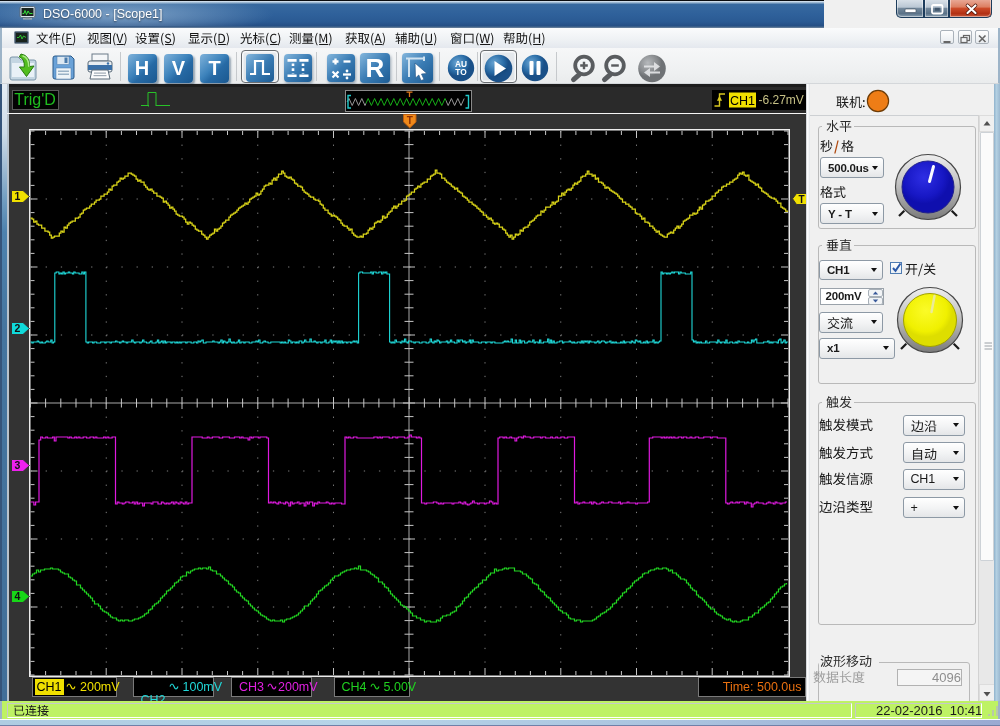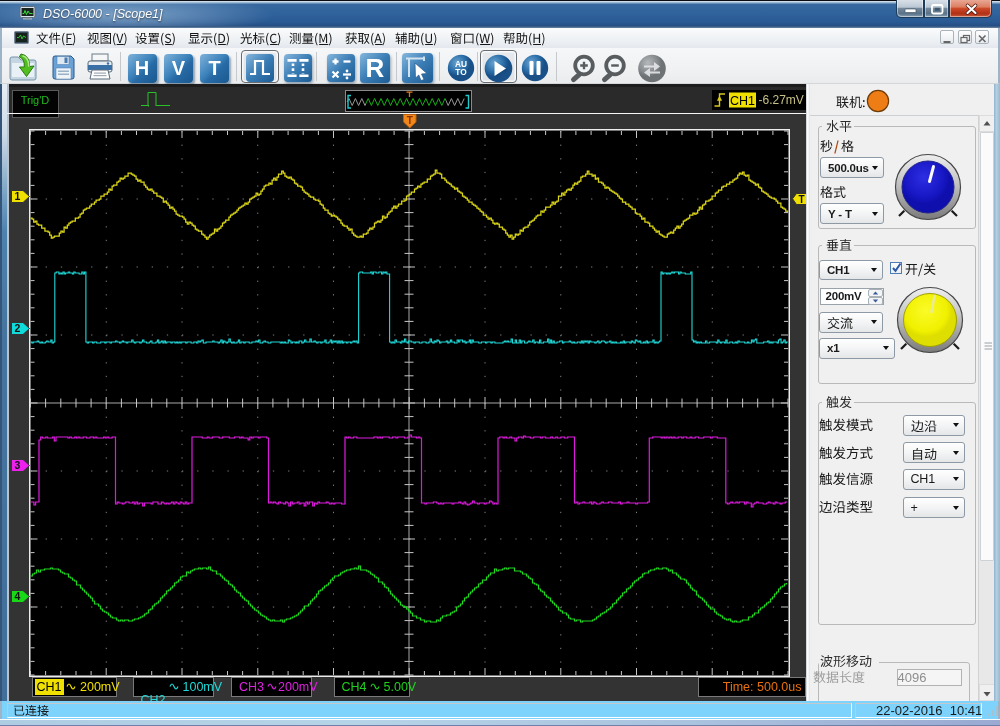--- a/index.html
+++ b/index.html
@@ -1,21 +1,21 @@
 <!DOCTYPE html>
 <html><head><meta charset="utf-8"><style>
 *{margin:0;padding:0;box-sizing:border-box}
 html,body{width:1000px;height:726px;overflow:hidden;font-family:"Liberation Sans",sans-serif}
 .ab{position:absolute}
 svg.ab{overflow:visible}
 svg text{font-family:"Liberation Sans",sans-serif}
 body{position:relative;background:#f0f0f0}
 
-#title{position:absolute;left:0;top:0;width:1000px;height:28px;
- background:linear-gradient(#0a0c0e 0%,#0b0d10 2.5%,#d9e5f0 4.5%,#a9c2d9 8%,#37699f 16%,#2f619b 50%,#2a5a93 78%,#254f85 92%,#4a6a8e 97%,#7d92a8 100%);font-style:italic;}
+#title{position:absolute;left:0;top:0;width:824px;height:28px;
+ background:linear-gradient(#0a0c0e 0%,#0b0d10 2.5%,#d9e5f0 4.5%,#a9c2d9 8%,#37699f 16%,#2f619b 50%,#2a5a93 78%,#254f85 92%,#4a6a8e 97%,#7d92a8 100%);}
 #titleglow{position:absolute;left:0;top:2px;width:440px;height:24px;
  background:radial-gradient(ellipse 220px 30px at 120px 13px,rgba(190,215,235,.55),rgba(190,215,235,0) 70%);}
 #title .txt{position:absolute;left:43px;top:7px;font-size:12.5px;color:#fff;text-shadow:0 1px 2px rgba(0,0,0,.6)}
 
 #wbtns{position:absolute;left:896px;top:0;width:97px;height:19px}
 .wb{position:absolute;top:0;height:18px;border:1px solid #1c3c5c;border-top:none;background:linear-gradient(#d8e0e8 0%,#bac7d4 42%,#74899c 50%,#5a7288 80%,#8ba1b2 100%)}
 .wb.first{border-radius:0 0 0 5px}
 .wb.last{border-radius:0 0 5px 0;background:linear-gradient(#e8a794 0%,#dd8063 40%,#cc4a28 50%,#b23014 80%,#c65a3e 100%)}
 .wb .in{position:absolute;inset:0;border:1px solid rgba(255,255,255,.45);border-top:none;border-radius:inherit}
 
@@ -26,41 +26,41 @@
 #toolbar{position:absolute;left:0;top:48px;width:1000px;height:36px;
  background:linear-gradient(#f6f7f8,#eef0f1 70%,#e9ebec);border-left:2px solid #9db4c8;border-right:2px solid #9db4c8;border-bottom:1px solid #d4d7da}
 .tsep{position:absolute;top:52px;width:1px;height:29px;background:#c6c9cc}
 .tbtn{position:absolute;top:54px;width:28px;height:28px;border-radius:4px}
 .bluesq{background:linear-gradient(135deg,#7fb2da 0%,#3c82bb 45%,#276aa5 60%,#1a5890 100%);box-shadow:1.5px 2px 2px rgba(40,70,100,.45);color:#fff;font-weight:bold;text-align:center}
 .pressedbox{position:absolute;top:50px;height:33px;border:1px solid #686c70;border-radius:4px;background:rgba(195,205,215,.3);box-shadow:inset 0 0 0 1.5px rgba(255,255,255,.75)}
 
 #leftslider{position:absolute;left:0;top:84px;width:7px;height:617px;
  background:linear-gradient(#e6edf4 0%,#cddbe8 8%,#9cb9d2 14%,#6f9cc0 19%,#4d82ae 24%,#45759f 40%,#416f99 100%);border-left:2px solid #35547a}
 #scope{position:absolute;left:7px;top:84px;width:799px;height:617px;background:#333}
-#trigd{position:absolute;left:4.5px;top:6px;width:47px;height:28px;background:#030303;border:1px solid #5a5a5a;color:#1fbd1f;font-size:11px;text-align:center;line-height:18px}
+#trigd{position:absolute;left:4.5px;top:6px;width:47px;height:20px;background:#030303;border:1px solid #5a5a5a;color:#1fbd1f;font-size:16px;text-align:center;line-height:18px}
 #preview{position:absolute;left:338px;top:5.5px;width:127px;height:22px;background:#000;border:1px solid #8a8a8a}
 #trdout{position:absolute;left:705px;top:6px;width:94px;height:20px;background:#000}
 #whiteline{position:absolute;left:0;top:28.5px;width:799px;height:1.5px;background:#f5f5f5}
 #dispsvg{position:absolute;left:21.5px;top:44.5px}
 
 .chbox{position:absolute;height:20.5px;background:#000;border:1px solid #7a7a7a;color:#fff;font-size:12.5px;white-space:nowrap}
 
 #splitter{position:absolute;left:806px;top:84px;width:3.5px;height:617px;background:linear-gradient(90deg,#c2c8ce,#ffffff 40%,#dfe3e7)}
 #panel{position:absolute;left:809.5px;top:84px;width:184px;height:617px;background:#f0f0f0}
 #panel .hl{position:absolute;left:0;top:30.5px;width:184px;height:1px;background:#cdd0d3}
 .grp{position:absolute;border:1px solid #b9b9b9;border-radius:3px}
 .grplabel{position:absolute;background:#f0f0f0;padding:0 3px}
 .combo{position:absolute;border:1px solid #8d99a5;border-radius:3px;background:linear-gradient(#fff,#f2f3f4 55%,#e4e6e8);}
 .combo .arr{position:absolute;right:5px;top:50%;margin-top:-2px;width:0;height:0;border:3.8px solid transparent;border-top:4.8px solid #111;border-bottom:none}
 .combo .ct{position:absolute;left:7px;top:0;bottom:0;display:flex;align-items:center;font-size:11.5px;font-weight:bold;color:#1a1a1a;letter-spacing:-.2px}
 
 #psb{position:absolute;left:168.5px;top:31px;width:15.5px;height:586px;background:#e8e8e8;border-left:1px solid #d2d2d2}
 .sbbtn{position:absolute;left:0;width:15.5px;height:17px;background:#f0f0f0;border:1px solid #dcdcdc}
 
-#statusbar{position:absolute;left:0;top:701px;width:1000px;height:18px;background:#7dd3fc;border-left:2px solid #9db4c8;border-right:2px solid #9db4c8}
+#statusbar{position:absolute;left:0;top:701px;width:1000px;height:18px;background:#bef264;border-left:2px solid #9db4c8;border-right:2px solid #9db4c8}
 .sunken{position:absolute;top:1.5px;height:15px;border:1px solid #c6c9cc;border-bottom-color:#fff;border-right-color:#fff;font-size:12px;color:#222}
 #botborder{position:absolute;left:0;top:719px;width:1000px;height:7px;border-top:1px solid #fbfcfd;
  background:linear-gradient(90deg,#aecde2 0%,#b6d4e8 35%,#a9c2de 70%,#9aaad2 100%)}
 #botborder:after{content:"";position:absolute;left:0;bottom:0;width:100%;height:1px;background:#7080a8}
 </style></head>
 <body>
 <div id="title">
     <div id="titleglow"></div>
     <svg class="ab" style="left:19px;top:5px" width="18" height="18">
 <rect x="1" y="1.5" width="15" height="11" rx="1.5" fill="#d9e4ec" stroke="#5a6b7a"></rect>
@@ -535,21 +535,21 @@
     </div>
     <div class="grp" style="left:8px;top:577.5px;width:152.5px;height:60px"></div>
     <div class="grplabel" style="left:9px;top:571px;width:60px;height:14px"></div>
     <svg class="ab" style="left:10px;top:582px" width="54" height="4">
       <path d="M1.2 -10.1C2 -9.7 3 -9 3.4 -8.6L4 -9.4C3.5 -9.8 2.5 -10.4 1.8 -10.8ZM0.5 -6.6C1.3 -6.2 2.3 -5.6 2.8 -5.2L3.4 -6C2.8 -6.4 1.8 -7 1 -7.3ZM0.8 0.3 1.7 0.9C2.3 -0.3 3.1 -2 3.7 -3.3L2.9 -3.9C2.3 -2.4 1.4 -0.7 0.8 0.3ZM7.8 -8.1V-5.8H5.5V-8.1ZM4.6 -9V-5.7C4.6 -3.9 4.5 -1.3 3 0.5C3.3 0.6 3.7 0.9 3.8 1C5.1 -0.6 5.5 -3 5.5 -5H5.9C6.4 -3.6 7 -2.4 7.9 -1.5C7 -0.7 6 -0.1 4.8 0.3C5 0.4 5.3 0.8 5.4 1.1C6.6 0.7 7.7 0 8.6 -0.8C9.5 0 10.6 0.7 11.9 1C12.1 0.8 12.3 0.4 12.6 0.2C11.3 -0.1 10.2 -0.7 9.3 -1.5C10.3 -2.5 11.1 -3.9 11.5 -5.6L10.9 -5.9L10.7 -5.8H8.7V-8.1H11.2C11 -7.5 10.7 -6.9 10.5 -6.5L11.3 -6.2C11.7 -6.9 12.1 -8 12.4 -8.9L11.7 -9.1L11.6 -9H8.7V-10.9H7.8V-9ZM6.8 -5H10.3C9.9 -3.8 9.3 -2.9 8.6 -2.1C7.8 -2.9 7.2 -3.9 6.8 -5Z M24 -10.7C23.2 -9.7 21.7 -8.6 20.5 -7.9C20.7 -7.7 21 -7.5 21.2 -7.2C22.5 -8 23.9 -9.1 24.9 -10.3ZM24.4 -7.1C23.5 -6 21.9 -4.8 20.6 -4.1C20.8 -4 21.1 -3.7 21.3 -3.5C22.7 -4.2 24.3 -5.5 25.3 -6.8ZM24.7 -3.6C23.7 -2 21.9 -0.5 19.9 0.2C20.2 0.5 20.5 0.8 20.6 1C22.6 0.1 24.5 -1.4 25.6 -3.2ZM18.3 -9.2V-5.8H16.2V-9.2ZM13.5 -5.8V-4.9H15.2C15.2 -3 14.9 -1.1 13.5 0.5C13.7 0.6 14.1 0.9 14.2 1.1C15.8 -0.6 16.1 -2.7 16.1 -4.9H18.3V1H19.2V-4.9H20.6V-5.8H19.2V-9.2H20.4V-10.1H13.8V-9.2H15.2V-5.8Z M30.4 -10.8C29.5 -10.4 28 -10 26.7 -9.8C26.9 -9.6 27 -9.2 27 -9C27.5 -9.1 28.1 -9.2 28.6 -9.3V-7.2H26.6V-6.3H28.4C27.9 -4.8 27.2 -3.1 26.4 -2.2C26.6 -1.9 26.8 -1.5 26.9 -1.3C27.5 -2.1 28.1 -3.4 28.6 -4.7V1.1H29.5V-4.9C29.9 -4.4 30.3 -3.6 30.5 -3.2L31.1 -4C30.8 -4.3 29.8 -5.6 29.5 -6V-6.3H31.1V-7.2H29.5V-9.5C30.1 -9.7 30.6 -9.8 31 -10ZM32.6 -7.7C33.1 -7.4 33.6 -7 33.9 -6.7C33 -6.2 32 -5.8 31 -5.6C31.1 -5.4 31.4 -5.1 31.5 -4.9C34.1 -5.6 36.6 -6.9 37.7 -9.4L37.1 -9.7L36.9 -9.7H34.5C34.8 -10 35.1 -10.4 35.3 -10.7L34.3 -10.9C33.7 -10 32.6 -8.9 30.9 -8.1C31.1 -7.9 31.4 -7.6 31.6 -7.4C32.4 -7.8 33.1 -8.3 33.7 -8.8H36.4C36 -8.2 35.4 -7.7 34.7 -7.2C34.3 -7.5 33.8 -7.9 33.4 -8.1ZM33.3 -2.5C33.8 -2.2 34.3 -1.7 34.7 -1.3C33.6 -0.5 32.1 0 30.7 0.3C30.9 0.5 31.1 0.8 31.2 1.1C34.4 0.3 37.3 -1.3 38.5 -4.8L37.8 -5L37.6 -5H35.4C35.7 -5.3 35.9 -5.7 36.1 -6L35.1 -6.2C34.4 -5 33.1 -3.7 31.1 -2.8C31.3 -2.7 31.6 -2.3 31.8 -2.1C32.9 -2.7 33.9 -3.4 34.6 -4.2H37.2C36.8 -3.3 36.2 -2.5 35.5 -1.9C35.1 -2.3 34.5 -2.7 34 -3Z M40.2 -9.9V-9H45.2V-9.9ZM47.5 -10.7C47.5 -9.8 47.5 -8.8 47.5 -7.9H45.6V-7H47.4C47.3 -4 46.7 -1.3 45 0.3C45.2 0.5 45.6 0.8 45.7 1C47.6 -0.8 48.2 -3.8 48.4 -7H50.3C50.2 -2.4 50 -0.6 49.6 -0.2C49.5 -0.1 49.4 -0.1 49.1 -0.1C48.9 -0.1 48.2 -0.1 47.5 -0.1C47.6 0.2 47.7 0.6 47.7 0.8C48.4 0.9 49.2 0.9 49.6 0.8C50 0.8 50.2 0.7 50.5 0.4C50.9 -0.2 51.1 -2.1 51.3 -7.4C51.3 -7.6 51.3 -7.9 51.3 -7.9H48.4C48.4 -8.8 48.5 -9.8 48.5 -10.7ZM40.2 -0.6 40.2 -0.6V-0.6C40.5 -0.7 40.9 -0.9 44.6 -1.7L44.8 -0.8L45.7 -1.1C45.4 -2 44.8 -3.6 44.3 -4.7L43.5 -4.5C43.8 -3.9 44 -3.2 44.3 -2.5L41.2 -1.9C41.7 -3 42.2 -4.5 42.5 -5.9H45.4V-6.8H39.7V-5.9H41.5C41.2 -4.3 40.6 -2.8 40.4 -2.4C40.2 -1.9 40.1 -1.5 39.8 -1.5C40 -1.2 40.1 -0.8 40.2 -0.6Z" fill="#2a2a2a"></path>
     </svg>
     <svg class="ab" style="left:3.5px;top:598px" width="54" height="4">
       <path d="M5.8 -10.7C5.5 -10.2 5.1 -9.4 4.8 -8.9L5.4 -8.6C5.8 -9.1 6.2 -9.7 6.6 -10.3ZM1.1 -10.3C1.5 -9.8 1.8 -9 1.9 -8.6L2.7 -8.9C2.6 -9.4 2.2 -10.1 1.9 -10.6ZM5.3 -3.4C5 -2.7 4.6 -2.1 4.1 -1.6C3.6 -1.9 3.1 -2.1 2.6 -2.3C2.8 -2.7 3 -3 3.2 -3.4ZM1.4 -2C2.1 -1.7 2.8 -1.4 3.4 -1.1C2.6 -0.5 1.6 -0.1 0.5 0.2C0.7 0.4 0.9 0.7 1 0.9C2.2 0.6 3.3 0.1 4.2 -0.7C4.7 -0.4 5.1 -0.1 5.4 0.1L6 -0.6C5.7 -0.8 5.3 -1 4.9 -1.2C5.6 -2 6.1 -2.9 6.4 -4L5.9 -4.2L5.7 -4.2H3.6L3.9 -4.9L3 -5C2.9 -4.8 2.8 -4.5 2.7 -4.2H0.9V-3.4H2.3C2 -2.9 1.7 -2.4 1.4 -2ZM3.3 -10.9V-8.5H0.7V-7.7H3C2.4 -6.9 1.4 -6 0.5 -5.7C0.7 -5.5 0.9 -5.1 1 -4.9C1.8 -5.3 2.7 -6.1 3.3 -6.8V-5.3H4.3V-7C4.9 -6.6 5.7 -6 6 -5.7L6.5 -6.4C6.2 -6.6 5.1 -7.3 4.4 -7.7H6.9V-8.5H4.3V-10.9ZM8.2 -10.8C7.9 -8.5 7.3 -6.3 6.3 -5C6.5 -4.8 6.8 -4.5 7 -4.4C7.3 -4.9 7.6 -5.4 7.9 -6.1C8.2 -4.8 8.5 -3.6 9 -2.6C8.3 -1.4 7.3 -0.4 5.9 0.3C6 0.5 6.3 0.9 6.4 1.1C7.7 0.4 8.7 -0.5 9.5 -1.7C10.2 -0.6 11 0.3 12 0.9C12.1 0.7 12.4 0.3 12.6 0.2C11.5 -0.4 10.7 -1.4 10 -2.6C10.7 -3.9 11.2 -5.5 11.4 -7.5H12.3V-8.4H8.6C8.8 -9.1 9 -9.9 9.1 -10.7ZM10.5 -7.5C10.3 -6 10 -4.7 9.5 -3.6C9 -4.8 8.7 -6.1 8.4 -7.5Z M19.3 -3.1V1.1H20.1V0.5H24.2V1H25.1V-3.1H22.5V-4.7H25.5V-5.6H22.5V-7H25V-10.3H18.1V-6.4C18.1 -4.4 18 -1.5 16.7 0.5C16.9 0.6 17.3 0.9 17.5 1C18.6 -0.6 18.9 -2.8 19 -4.7H21.6V-3.1ZM19.1 -9.5H24.1V-7.8H19.1ZM19.1 -7H21.6V-5.6H19.1L19.1 -6.4ZM20.1 -0.3V-2.3H24.2V-0.3ZM15.2 -10.9V-8.3H13.5V-7.4H15.2V-4.5C14.5 -4.3 13.9 -4.1 13.4 -4L13.6 -3.1L15.2 -3.5V-0.2C15.2 0 15.1 0.1 14.9 0.1C14.8 0.1 14.3 0.1 13.7 0.1C13.8 0.3 14 0.7 14 0.9C14.8 1 15.3 0.9 15.6 0.8C16 0.6 16.1 0.4 16.1 -0.2V-3.8L17.6 -4.3L17.4 -5.2L16.1 -4.8V-7.4H17.6V-8.3H16.1V-10.9Z M36 -10.6C34.9 -9.3 33 -8 31.1 -7.3C31.4 -7.1 31.8 -6.7 32 -6.5C33.7 -7.4 35.7 -8.7 37 -10.2ZM26.7 -5.8V-4.9H29.2V-0.7C29.2 -0.2 28.9 0 28.7 0.1C28.8 0.3 29 0.7 29.1 1C29.4 0.8 29.9 0.6 33.5 -0.4C33.4 -0.6 33.4 -1 33.4 -1.3L30.2 -0.5V-4.9H32.3C33.3 -2.2 35.2 -0.2 37.9 0.7C38 0.4 38.3 -0 38.6 -0.3C36.1 -1 34.3 -2.6 33.3 -4.9H38.3V-5.8H30.2V-10.9H29.2V-5.8Z M44 -8.4V-7.2H41.9V-6.4H44V-4.3H49.1V-6.4H51.2V-7.2H49.1V-8.4H48.1V-7.2H45V-8.4ZM48.1 -6.4V-5.1H45V-6.4ZM48.8 -2.6C48.3 -2 47.5 -1.4 46.5 -1C45.6 -1.4 44.9 -2 44.3 -2.6ZM42.1 -3.4V-2.6H43.8L43.4 -2.5C43.9 -1.7 44.6 -1.1 45.5 -0.6C44.2 -0.2 42.9 0 41.5 0.1C41.6 0.4 41.8 0.7 41.9 1C43.5 0.8 45.1 0.5 46.5 -0.1C47.8 0.5 49.3 0.8 50.9 1C51.1 0.8 51.3 0.4 51.5 0.2C50.1 0.1 48.7 -0.2 47.6 -0.6C48.7 -1.2 49.7 -2 50.3 -3.2L49.7 -3.5L49.5 -3.4ZM45.1 -10.8C45.3 -10.4 45.5 -10 45.7 -9.6H40.6V-6.1C40.6 -4.1 40.5 -1.4 39.5 0.6C39.7 0.7 40.2 0.9 40.4 1C41.4 -1 41.6 -4 41.6 -6.1V-8.7H51.3V-9.6H46.8C46.6 -10 46.4 -10.6 46.1 -11Z" fill="#9a9a9a"></path>
     </svg>
     <div class="ab" style="left:87px;top:584.5px;width:65.5px;height:17.5px;border:1px solid #b2b2b2;background:#f5f5f5;
-font-size:13px;color:#8e8e8e;text-align:left;line-height:16px">4096</div>
+font-size:13px;color:#8e8e8e;text-align:right;line-height:16px">4096</div>
     <div id="psb">
 <div class="sbbtn" style="top:0"><svg width="14" height="16">
           <path d="M7 5 L3.5 9.5 L10.5 9.5 z" fill="#505050"></path>
         </svg></div>
 <div class="ab" style="left:0.5px;top:17px;width:14.5px;height:429px;background:#fbfbfb;border:1px solid #cdd2d7;border-radius:1px">
 <svg width="14" height="429">
           <path d="M3.5 210 H11 M3.5 213 H11 M3.5 216 H11" stroke="#9aa0a6" stroke-width="1"></path>
         </svg></div>
 <div class="sbbtn" style="top:569px"><svg width="14" height="16">
           <path d="M7 11.5 L3.5 7 L10.5 7 z" fill="#505050"></path>

